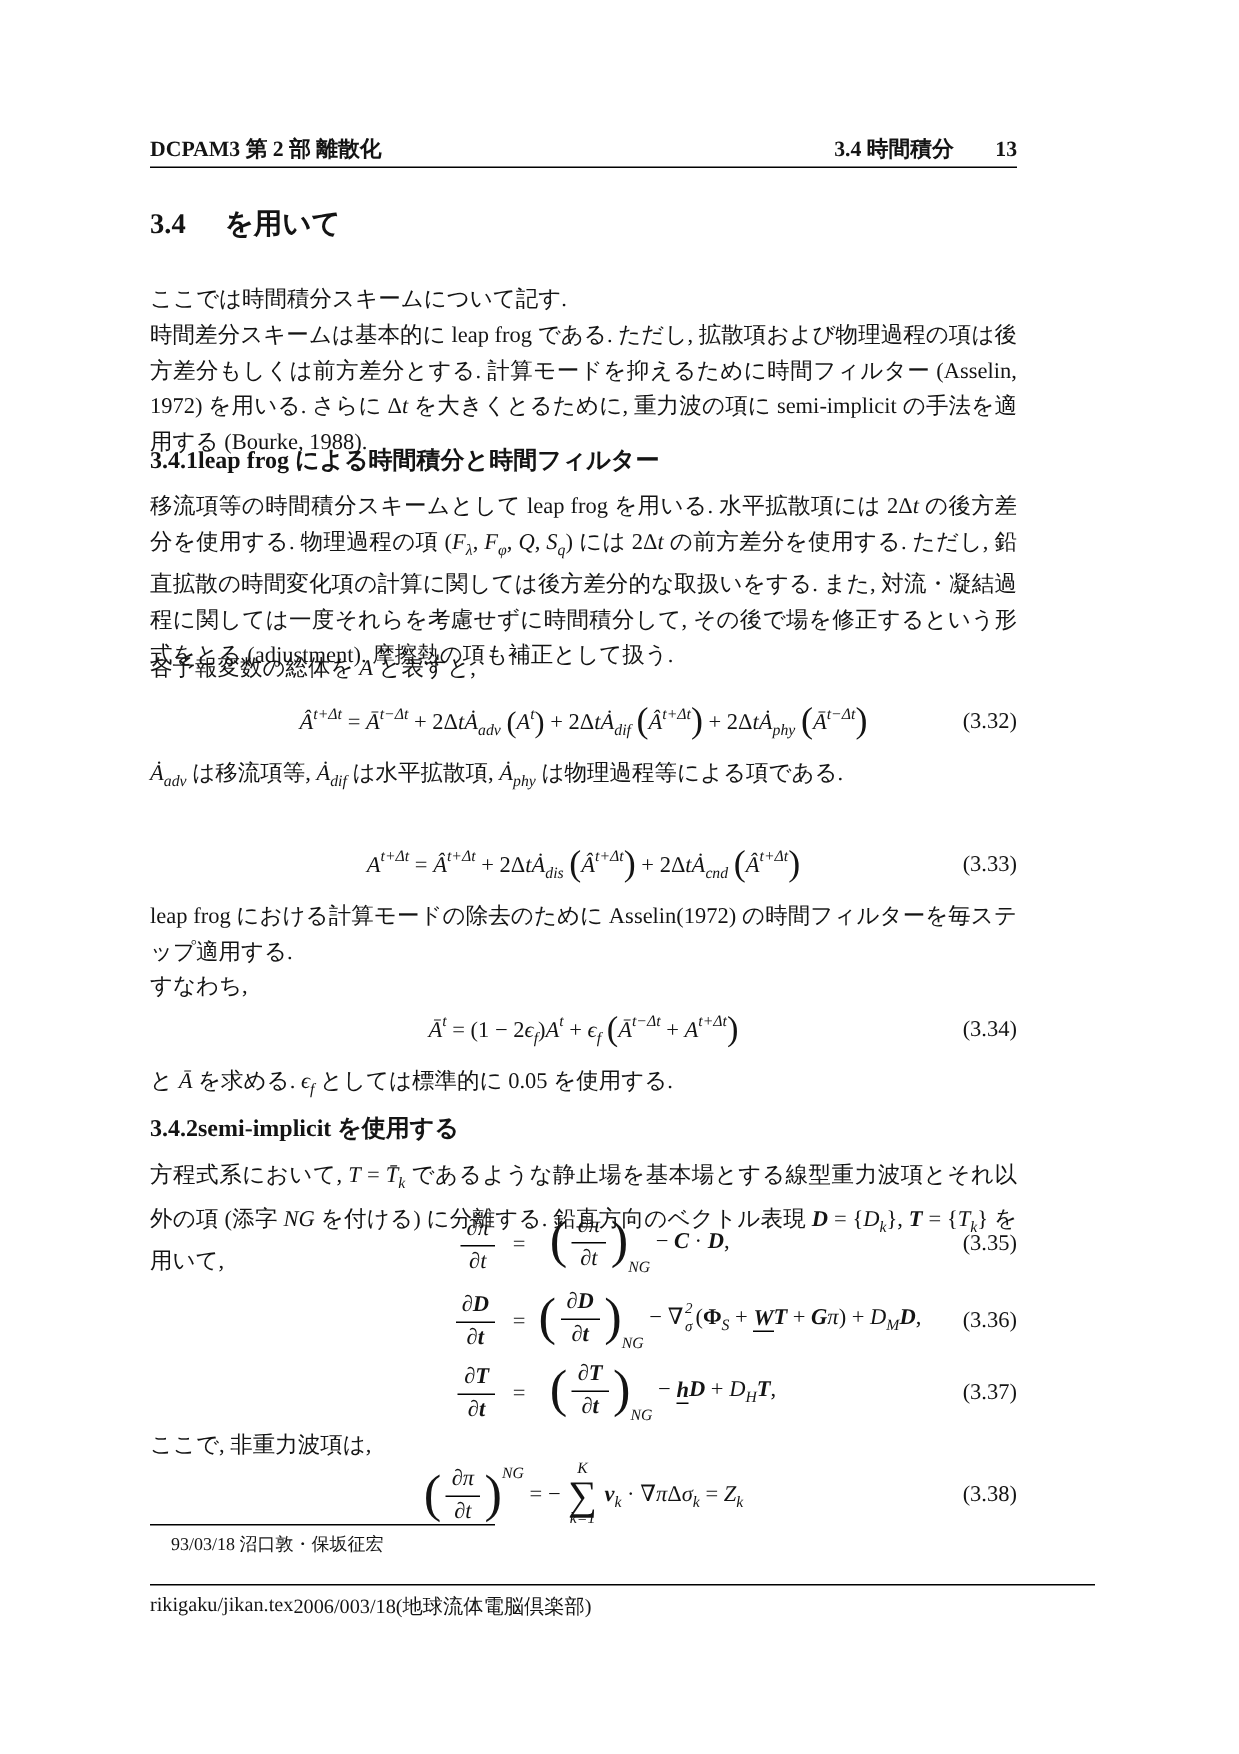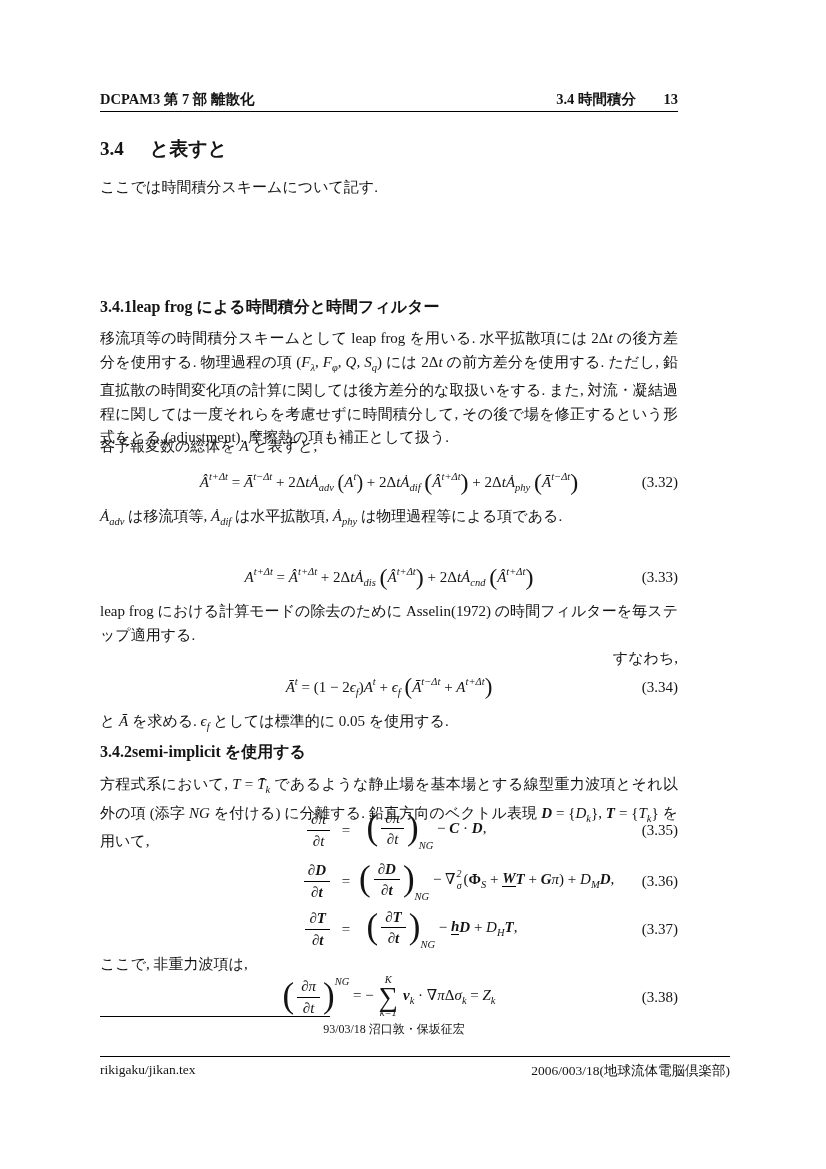--- a/index.html
+++ b/index.html
@@ -36,42 +36,43 @@
   .fnum{padding:0 4px 2px;border-bottom:1.3px solid #000;}
   .fden{padding:2px 4px 0;}
   .mss{display:inline-flex;flex-direction:column;align-items:center;vertical-align:middle;font-size:10px;line-height:1;margin:0 2px 0 1px;font-style:italic;}
   .mss .ssup{margin-bottom:2px;}
   .msum{display:inline-flex;flex-direction:column;align-items:center;vertical-align:middle;line-height:1;margin:0 5px;}
   .sumhi,.sumlo{font-size:10.5px;font-style:italic;}
   .sumsym{font-size:27px;line-height:.85;}
   .footnote-rule{top:1016px;width:230px;border-top:1.1px solid #000;}
   .footnote{top:1021px;left:114px;width:560px;font-size:12px;}
   .footer-rule{top:1056px;width:630px;border-top:1.1px solid #000;}
-  .footerrow{top:1062px;width:630px;display:flex;justify-content:space-between;font-size:13.5px;}
+  .footerrow{top:1062px;width:630px;display:flex;justify-content:flex-start;font-size:13.5px;}
 </style>
 </head>
 <body>
 
 <div class="page">
 
   <div class="abs runhead">
-    <span class="rh-left">DCPAM3 第 7 部 離散化</span>
+    <span class="rh-left">DCPAM3 第 2 部 離散化</span>
     <span class="rh-right">
       <span>3.4 時間積分</span>
       <span>13</span>
     </span>
   </div>
   <div class="abs rule" style="top:111px;"></div>
 
   <div class="abs h1">
-    <span class="hnum">3.4</span><span>と表すと</span>
+    <span class="hnum">3.4</span><span>を用いて</span>
   </div>
 
-  <div class="abs para" style="top:176px;">ここでは時間積分スキームについて記す.</div>
+  <div class="abs para" style="top:189px;">ここでは時間積分スキームについて記す.</div>
 
+  <div class="abs para" style="top:213px;">時間差分スキームは基本的に leap frog である. ただし, 拡散項および物理過程の項は後方差分もしくは前方差分とする. 計算モードを抑えるために時間フィルター (Asselin, 1972) を用いる. さらに Δ<span class="mi">t</span> を大きくとるために, 重力波の項に semi-implicit の手法を適用する (Bourke, 1988).</div>
 
   <div class="abs h2" style="top:297px;">
     <span class="hnum">3.4.1</span><span>leap frog による時間積分と時間フィルター</span>
   </div>
 
   <div class="abs para" style="top:327px;">移流項等の時間積分スキームとして leap frog を用いる. 水平拡散項には 2Δ<span class="mi">t</span> の後方差分を使用する. 物理過程の項 (<span class="mi">F</span><span class="msub">λ</span>, <span class="mi">F</span><span class="msub">φ</span>, <span class="mi">Q</span>, <span class="mi">S</span><span class="msub">q</span>) には 2Δ<span class="mi">t</span> の前方差分を使用する. ただし, 鉛直拡散の時間変化項の計算に関しては後方差分的な取扱いをする. また, 対流・凝結過程に関しては一度それらを考慮せずに時間積分して, その後で場を修正するという形式をとる (adjustment). 摩擦熱の項も補正として扱う.</div>
 
   <div class="abs para oneline" style="top:435px;">各予報変数の総体を <span class="mi">A</span> と表すと,</div>
 
   <div class="abs eq" style="top:460px;height:44px;">
@@ -80,21 +81,21 @@
   </div>
 
   <div class="abs para oneline" style="top:505px;"><span class="mi">Ȧ</span><span class="msub">adv</span> は移流項等, <span class="mi">Ȧ</span><span class="msub">dif</span> は水平拡散項, <span class="mi">Ȧ</span><span class="msub">phy</span> は物理過程等による項である.</div>
 
   <div class="abs eq" style="top:556px;height:42px;">
     <span class="eqbody"><span class="mi">A</span><span class="msup">t+Δt</span> = <span class="mi">Â</span><span class="msup">t+Δt</span> + 2Δ<span class="mi">t</span><span class="mi">Ȧ</span><span class="msub">dis</span> <span class="bigp" style="font-size: 24px;">(</span><span class="mi">Â</span><span class="msup">t+Δt</span><span class="bigp" style="font-size: 24px;">)</span> + 2Δ<span class="mi">t</span><span class="mi">Ȧ</span><span class="msub">cnd</span> <span class="bigp" style="font-size: 24px;">(</span><span class="mi">Â</span><span class="msup">t+Δt</span><span class="bigp" style="font-size: 24px;">)</span></span>
     <span class="eqno">(3.33)</span>
   </div>
 
   <div class="abs para" style="top:600px;">leap frog における計算モードの除去のために Asselin(1972) の時間フィルターを毎ステップ適用する.</div>
-  <div class="abs para oneline" style="top:647px;text-align:right;">すなわち,</div>
+  <div class="abs para oneline" style="top:647px;">すなわち,</div>
 
   <div class="abs eq" style="top:668px;height:38px;">
     <span class="eqbody"><span class="mi">Ā</span><span class="msup">t</span> = (1 − 2<span class="mi">ϵ</span><span class="msub">f</span>)<span class="mi">A</span><span class="msup">t</span> + <span class="mi">ϵ</span><span class="msub">f</span> <span class="bigp" style="font-size: 23px;">(</span><span class="mi">Ā</span><span class="msup">t−Δt</span> + <span class="mi">A</span><span class="msup">t+Δt</span><span class="bigp" style="font-size: 23px;">)</span></span>
     <span class="eqno">(3.34)</span>
   </div>
 
   <div class="abs para oneline" style="top:710px;">と <span class="mi">Ā</span> を求める. <span class="mi">ϵ</span><span class="msub">f</span> としては標準的に 0.05 を使用する.</div>
 
   <div class="abs h2" style="top:742px;">
     <span class="hnum">3.4.2</span><span>semi-implicit を使用する</span>
@@ -152,21 +153,21 @@
           <span class="fden"><span class="mi">∂t</span></span>
         </span><span class="bigp" style="font-size: 35px;">)</span><span class="msup ph">NG</span> = −<span class="msum">
           <span class="sumhi">K</span>
           <span class="sumsym">∑</span>
           <span class="sumlo">k=1</span>
         </span><span class="mb">v</span><span class="msub">k</span> · ∇<span class="mi">π</span>Δ<span class="mi">σ</span><span class="msub">k</span> = <span class="mi">Z</span><span class="msub">k</span></span>
     <span class="eqno">(3.38)</span>
   </div>
 
   <div class="abs footnote-rule"></div>
-  <div class="footnote" style="position:absolute;text-align:center;">93/03/18 沼口敦・保坂征宏</div>
+  <div class="footnote" style="position:absolute;">93/03/18 沼口敦・保坂征宏</div>
 
   <div class="abs footer-rule"></div>
   <div class="abs footerrow">
     <span>rikigaku/jikan.tex</span>
     <span>2006/003/18(地球流体電脳倶楽部)</span>
   </div>
 
 </div>
 
 </body></html>

